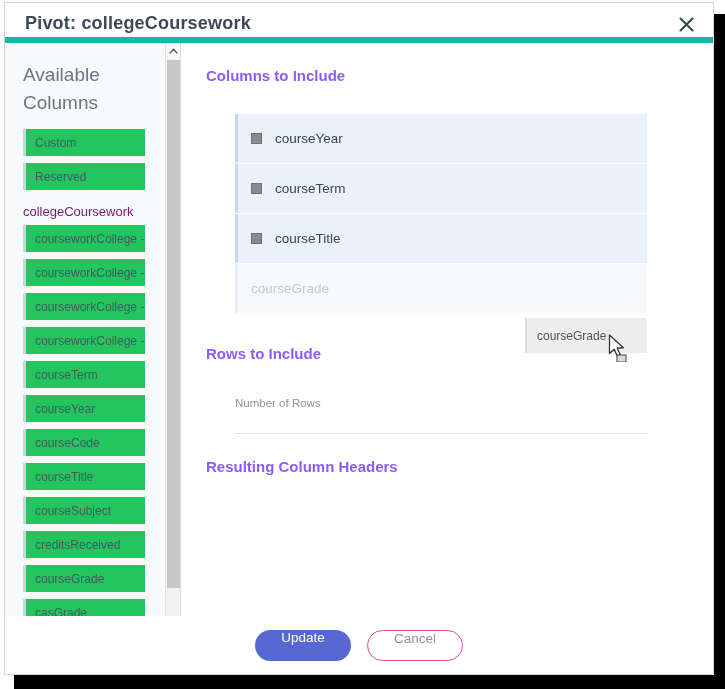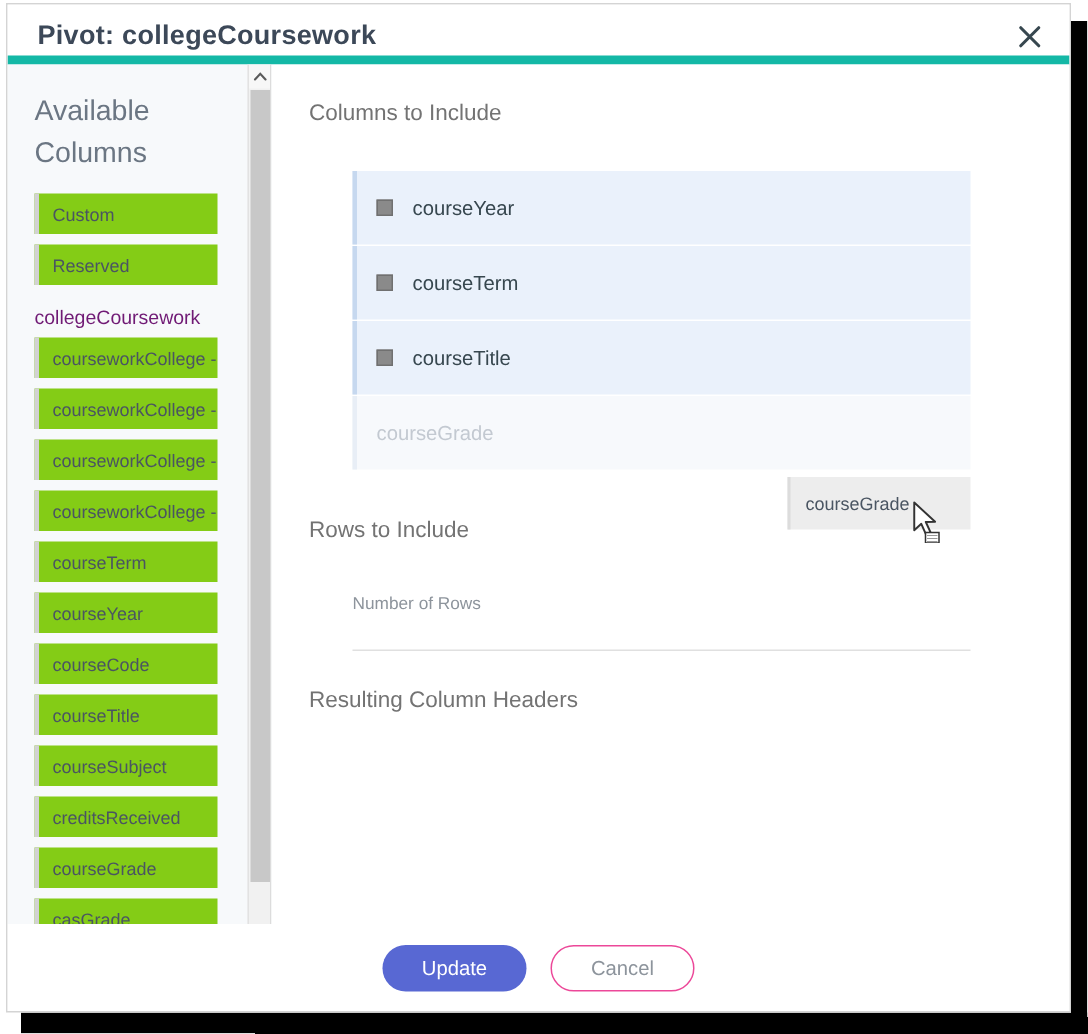--- a/index.html
+++ b/index.html
@@ -114,21 +114,21 @@
   }
   .group-label {
     margin: 14px 0 6px 18px;
     font-size: 13px;
     color: #701a75;
   }
   .col-chip {
     margin: 0 0 7px 18px;
     width: 122px;
     height: 27px;
-    background: #84cc16;
+    background: #22c55e;
     border-left: 3px solid #d2d2d2;
     box-sizing: border-box;
     display: flex;
     align-items: center;
     padding-left: 9px;
     font-size: 12px;
     color: #4a5562;
     cursor: pointer;
     white-space: nowrap;
     overflow: hidden;
@@ -175,22 +175,22 @@
     overflow: hidden;
   }
   .main-inner {
     position: absolute;
     left: 0; top: 0; right: 0;
     padding: 0;
   }
   .section-title {
     margin: 24px 0 0 25px;
     font-size: 15px;
-    font-weight: normal;
-    color: #737373;
+    font-weight: bold;
+    color: #8b5cf6;
   }
 
   
   .pivot-list {
     margin: 30px 0 0 54px;
     width: 412px;
   }
   .pivot-row {
     position: relative;
     height: 49px;
@@ -296,21 +296,21 @@
     justify-content: center;
     gap: 16px;
   }
   .btn {
     height: 31px;
     min-width: 96px;
     border-radius: 16px;
     font-size: 13.5px;
     font-family: "Liberation Sans", sans-serif;
     display: flex;
-    align-items: center;
+    align-items: flex-start;
     justify-content: center;
     cursor: pointer;
     box-sizing: border-box;
   }
   .btn-primary {
     background: #5868d3;
     color: #ffffff;
     border: none;
   }
   .btn-secondary {

